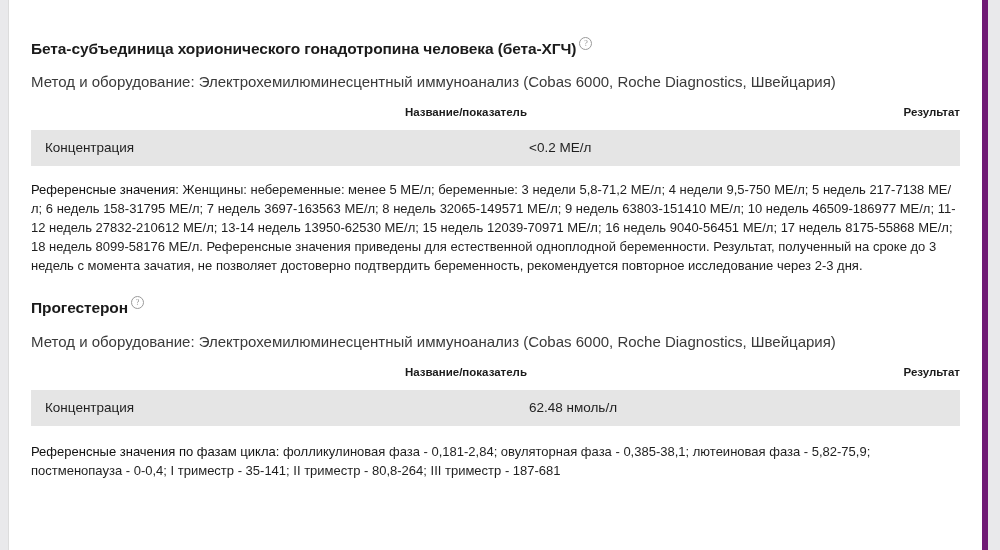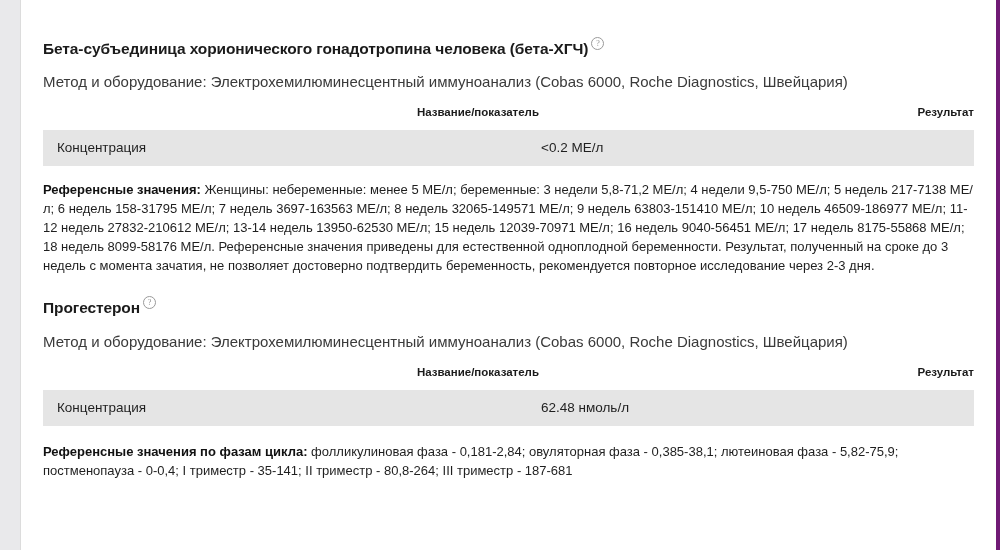--- a/index.html
+++ b/index.html
@@ -8,27 +8,27 @@
   }
   body {
     width: 1000px;
     height: 550px;
     background: #e9e9eb;
     font-family: "Liberation Sans", "DejaVu Sans", sans-serif;
     overflow: hidden;
   }
   .page {
     position: absolute;
-    left: 20px;
+    left: 8px;
     top: 0;
     width: 980px;
     height: 550px;
     background: #ffffff;
     border-left: 1px solid #dcdcdc;
-    border-right: 4px solid #701a75;
+    border-right: 6px solid #701a75;
     box-sizing: border-box;
     overflow: hidden;
   }
   .scroll-remnant {
     height: 12px;
     width: 100%;
     background: #ffffff;
     opacity: 0.35;
   }
   .content {
@@ -111,21 +111,21 @@
   }
 
   .ref-block {
     font-size: 13px;
     color: #1f1f1f;
     line-height: 1.47;
     margin: 0;
     text-align: left;
   }
   .ref-label {
-    font-weight: bold;
+    font-weight: normal;
     color: #111111;
   }
   .section-1 .ref-block { margin-top: 14px; }
   .section-2 .ref-block { margin-top: 16px; }
 </style>
 </head>
 <body>
 
 <div class="page">
   <div class="scroll-remnant"></div>

